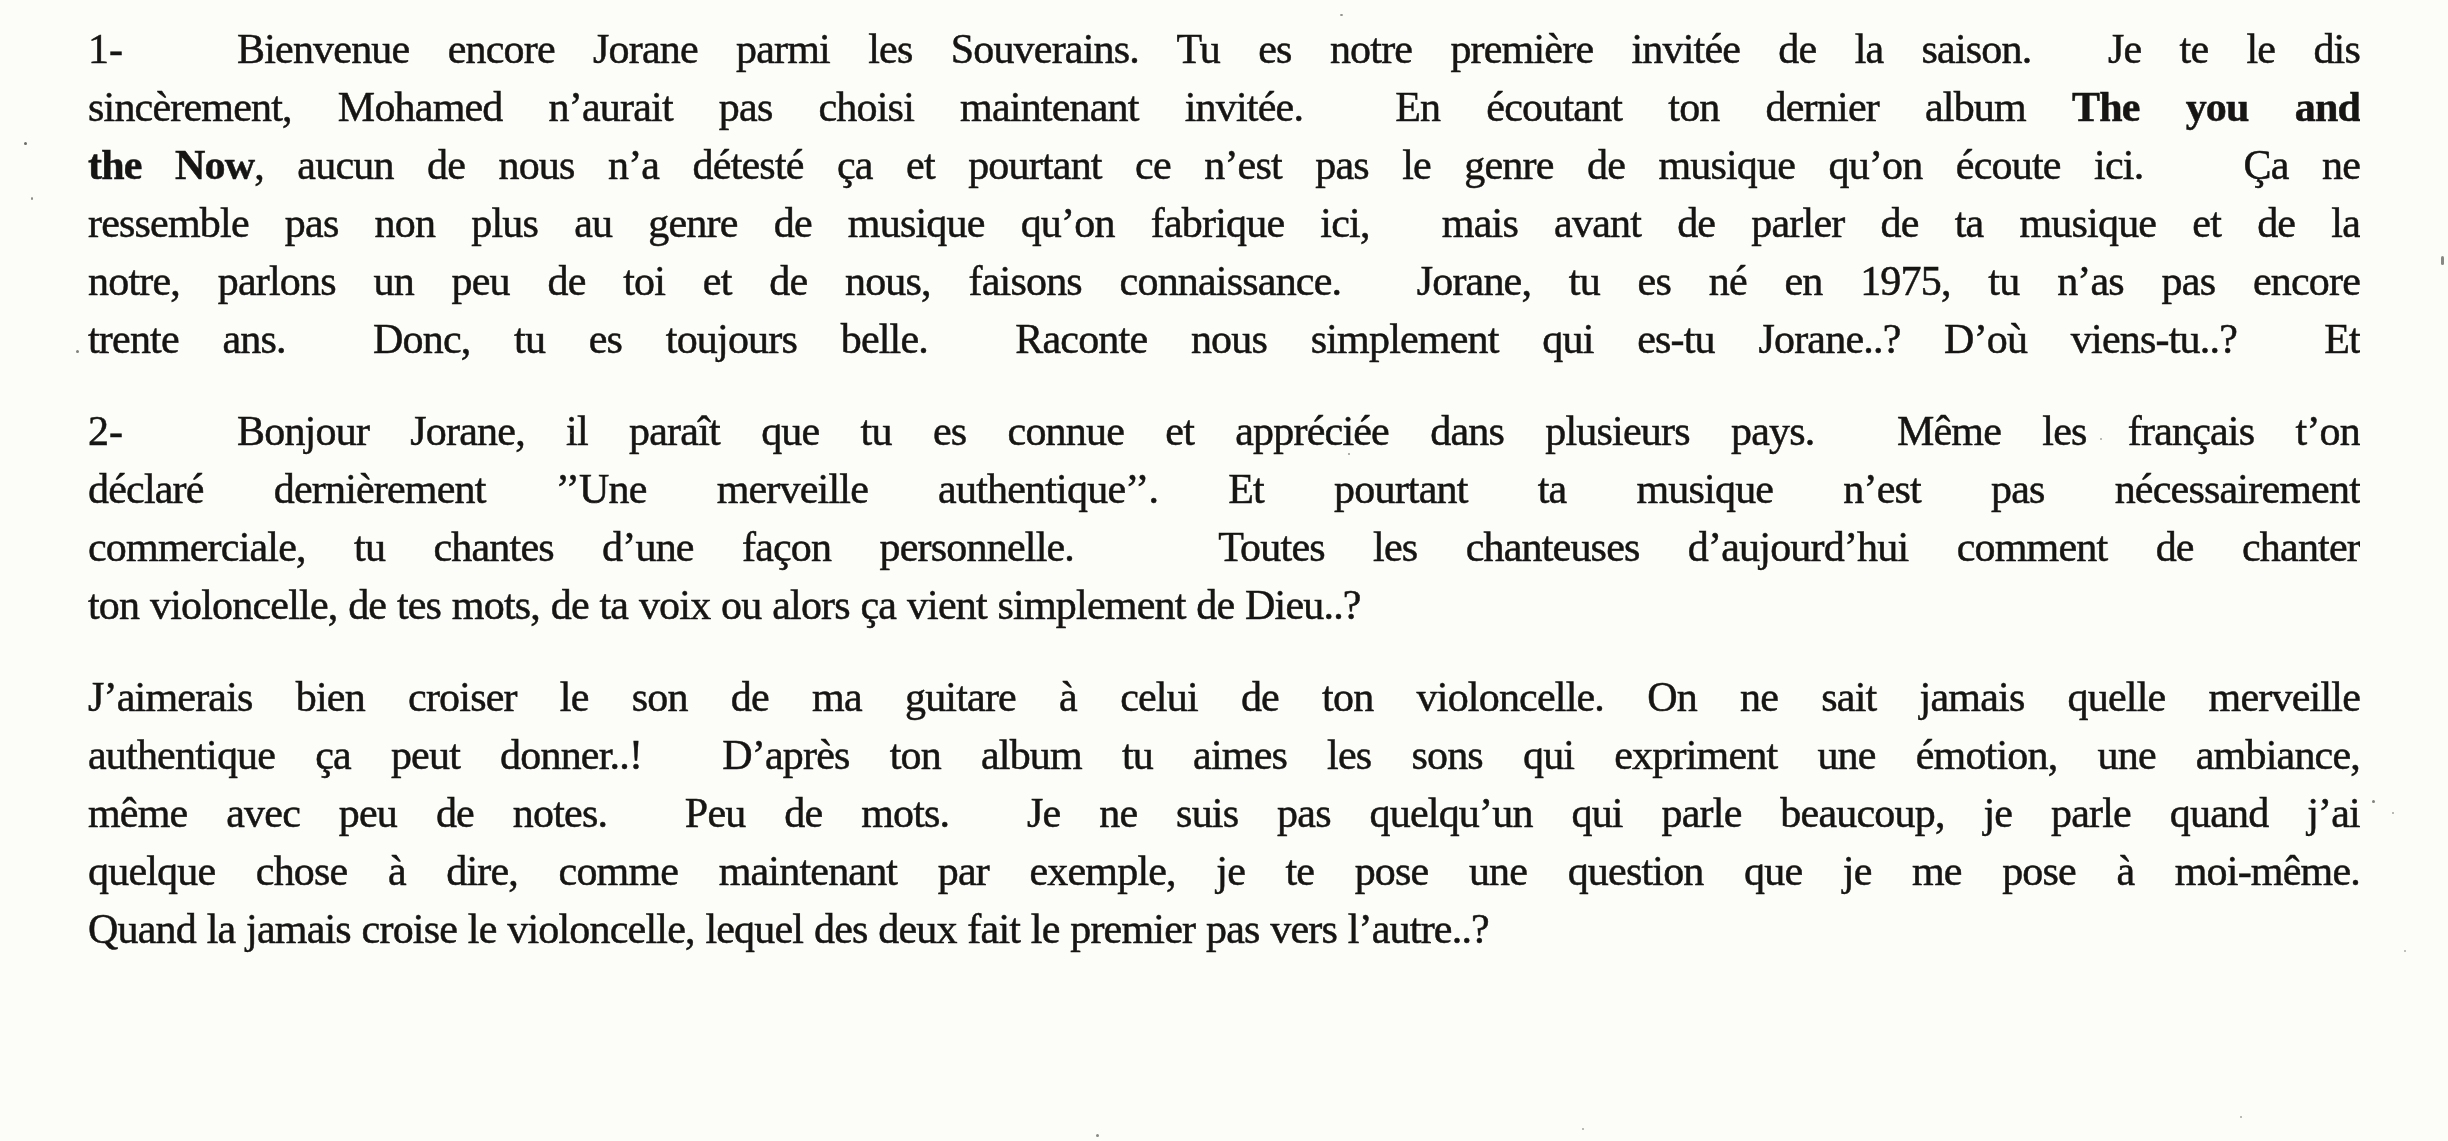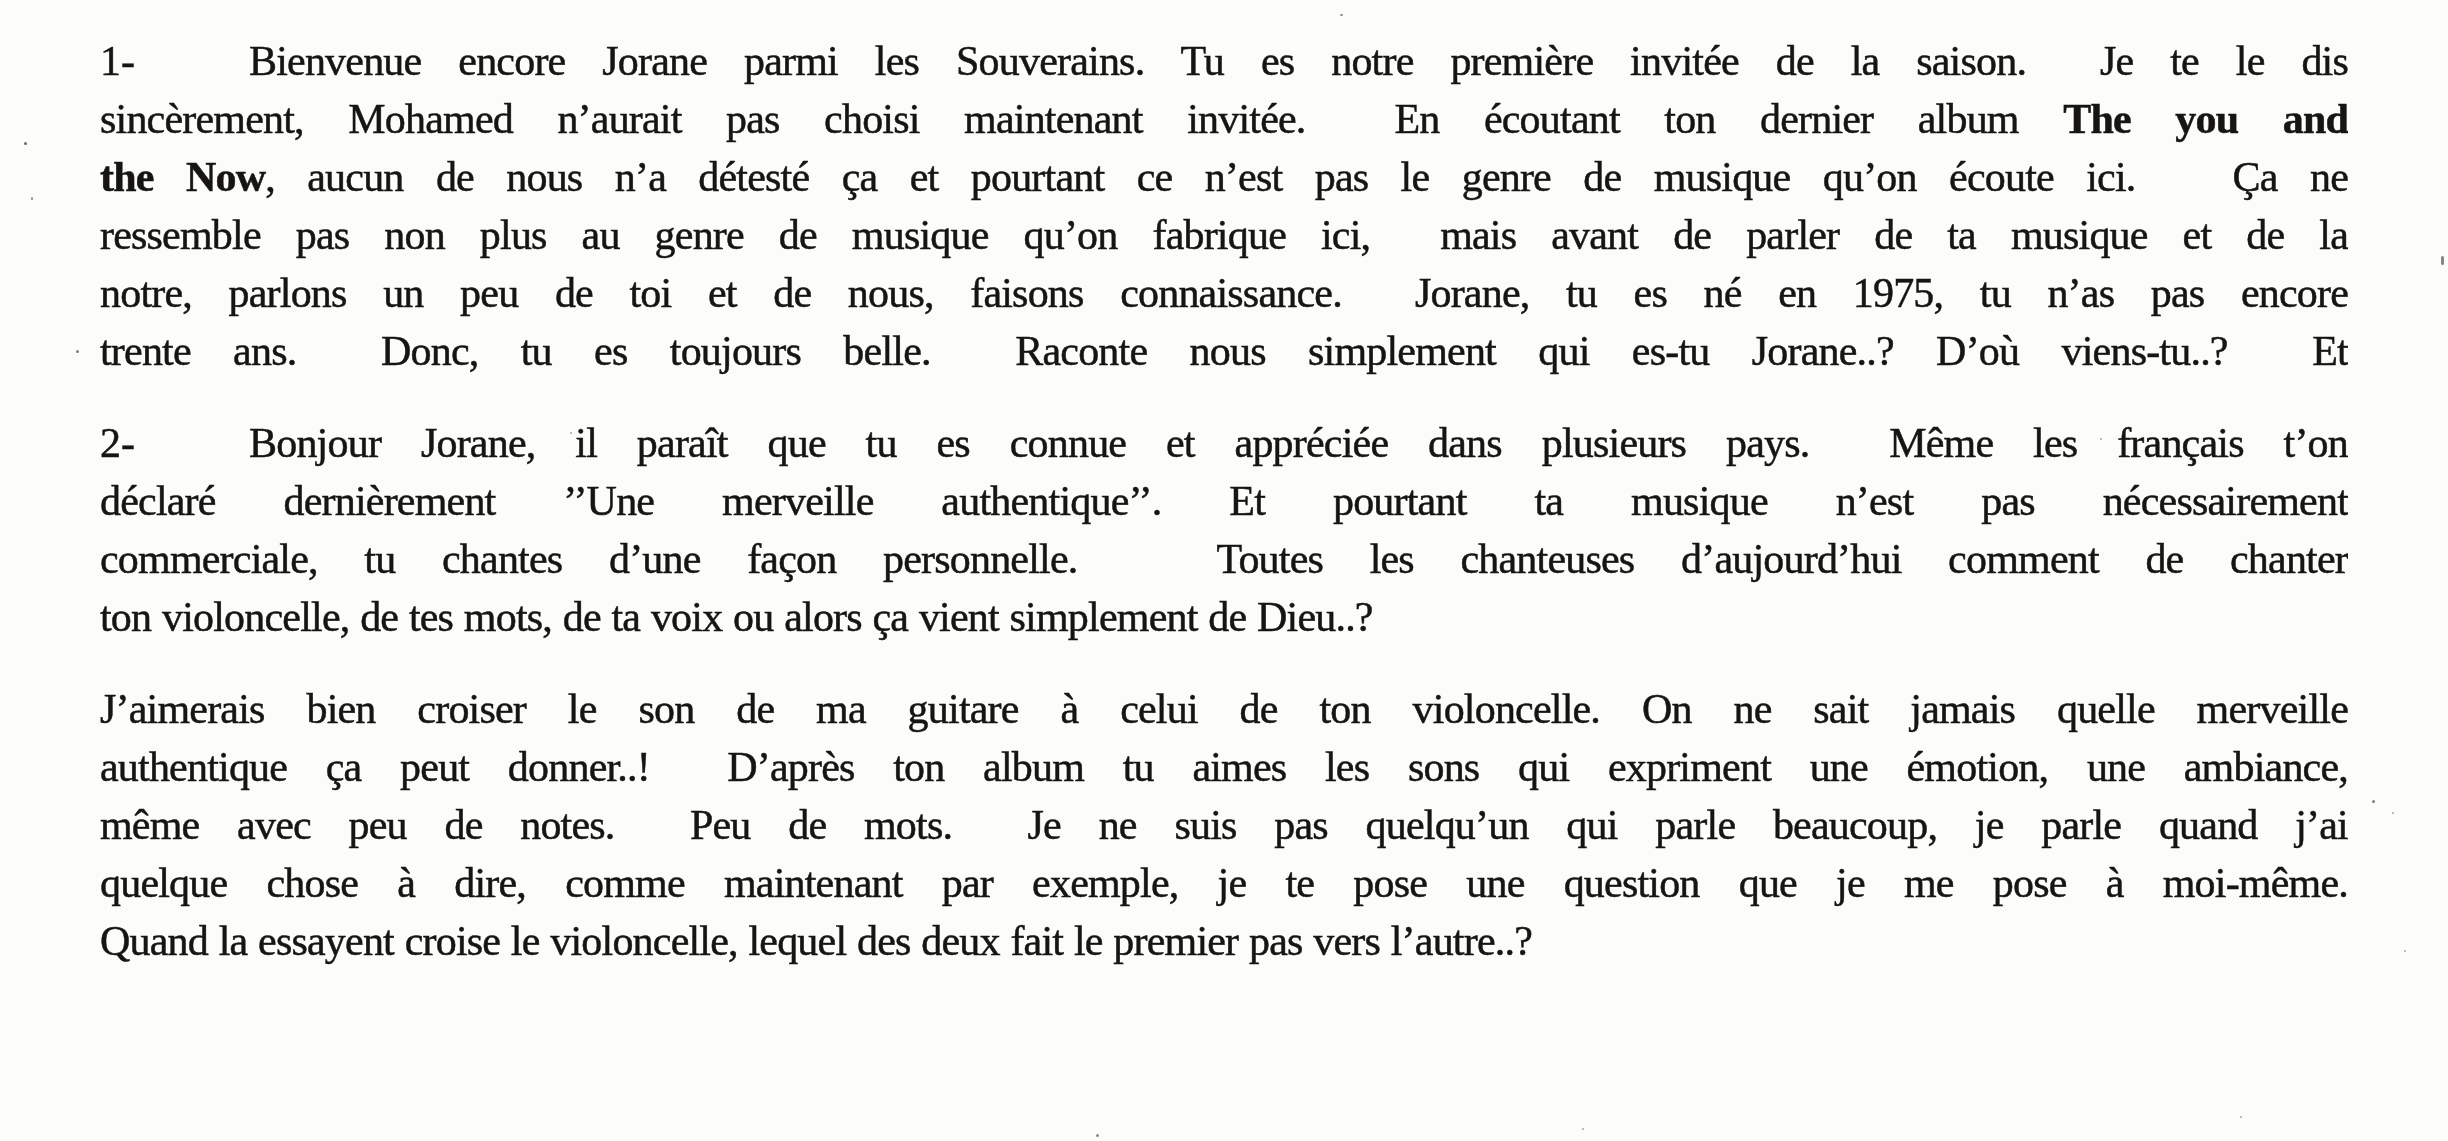--- a/index.html
+++ b/index.html
@@ -11,21 +11,21 @@
     overflow: hidden;
     font-family: "Liberation Serif", "DejaVu Serif", serif;
     color: #161514;
   }
   .content {
     position: absolute;
     left: 88px;
     top: 20px;
     width: 2272px;
   }
-  .para { margin: 12px; }
+  .para { margin: 0; }
   .para + .para { margin-top: 34px; }
   .line {
     font-size: 42px;
     line-height: 58px;
     height: 58px;
     letter-spacing: -0.8px;
     word-spacing: 1px;
     white-space: pre-wrap;
     text-align: justify;
     text-align-last: justify;
@@ -65,21 +65,21 @@
       <div class="line"><span>déclaré dernièrement ’’Une merveille authentique’’. Et pourtant ta musique n’est pas nécessairement</span></div>
       <div class="line"><span>commerciale, tu chantes d’une façon personnelle.   Toutes les chanteuses d’aujourd’hui comment de chanter</span></div>
       <div class="line last"><span>ton violoncelle, de tes mots, de ta voix ou alors ça vient simplement de Dieu..?</span></div>
     </div>
 
     <div class="para">
       <div class="line"><span>J’aimerais bien croiser le son de ma guitare à celui de ton violoncelle. On ne sait jamais quelle merveille</span></div>
       <div class="line"><span>authentique ça peut donner..!  D’après ton album tu aimes les sons qui expriment une émotion, une ambiance,</span></div>
       <div class="line"><span>même avec peu de notes.  Peu de mots.  Je ne suis pas quelqu’un qui parle beaucoup, je parle quand j’ai</span></div>
       <div class="line"><span>quelque chose à dire, comme maintenant par exemple, je te pose une question que je me pose à moi-même.</span></div>
-      <div class="line last"><span>Quand la essayent croise le violoncelle, lequel des deux fait le premier pas vers l’autre..?</span></div>
+      <div class="line last"><span>Quand la jamais croise le violoncelle, lequel des deux fait le premier pas vers l’autre..?</span></div>
     </div>
 
   </div>
 
   <div class="speck" style="left:24px; top:142px; width:3px; height:3px;"></div>
   <div class="speck" style="left:31px; top:197px; width:2px; height:3px; opacity:.8;"></div>
   <div class="speck" style="left:76px; top:350px; width:3px; height:3px; opacity:.85;"></div>
   <div class="speck" style="left:905px; top:57px; width:2px; height:2px; opacity:.7;"></div>
   <div class="speck" style="left:1340px; top:14px; width:3px; height:2px; opacity:.75;"></div>
   <div class="speck" style="left:2441px; top:256px; width:3px; height:9px; border-radius:2px; opacity:.8;"></div>

